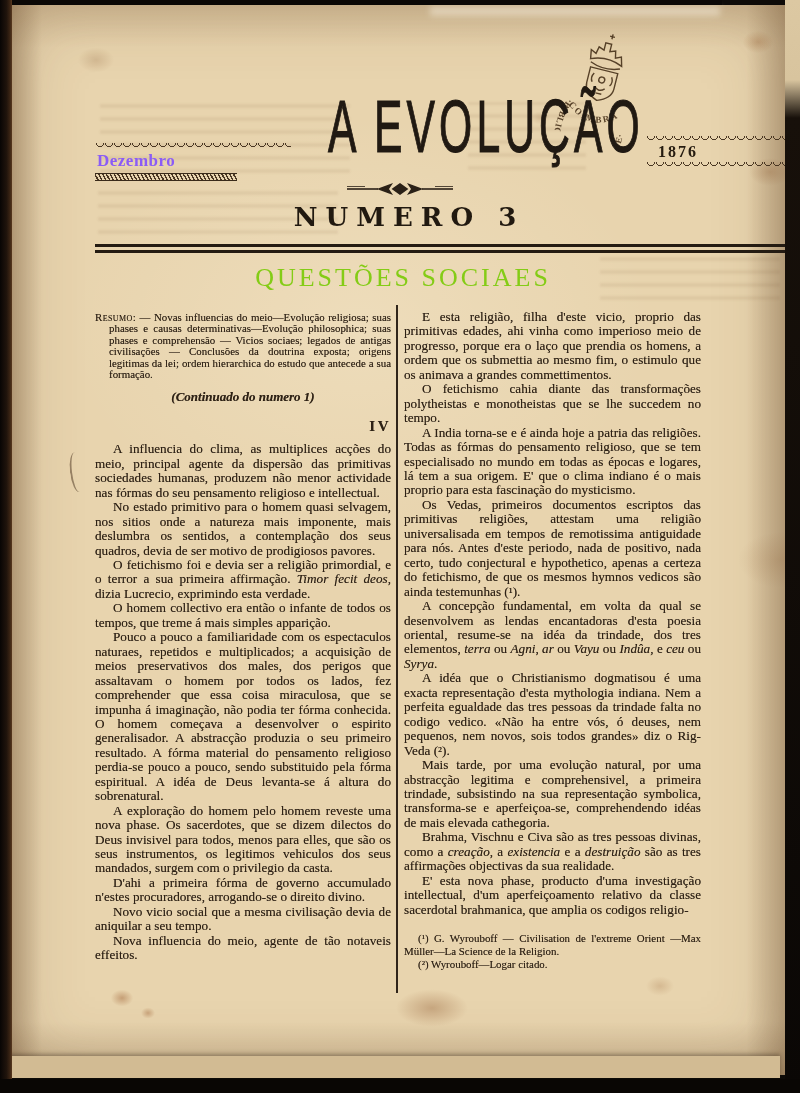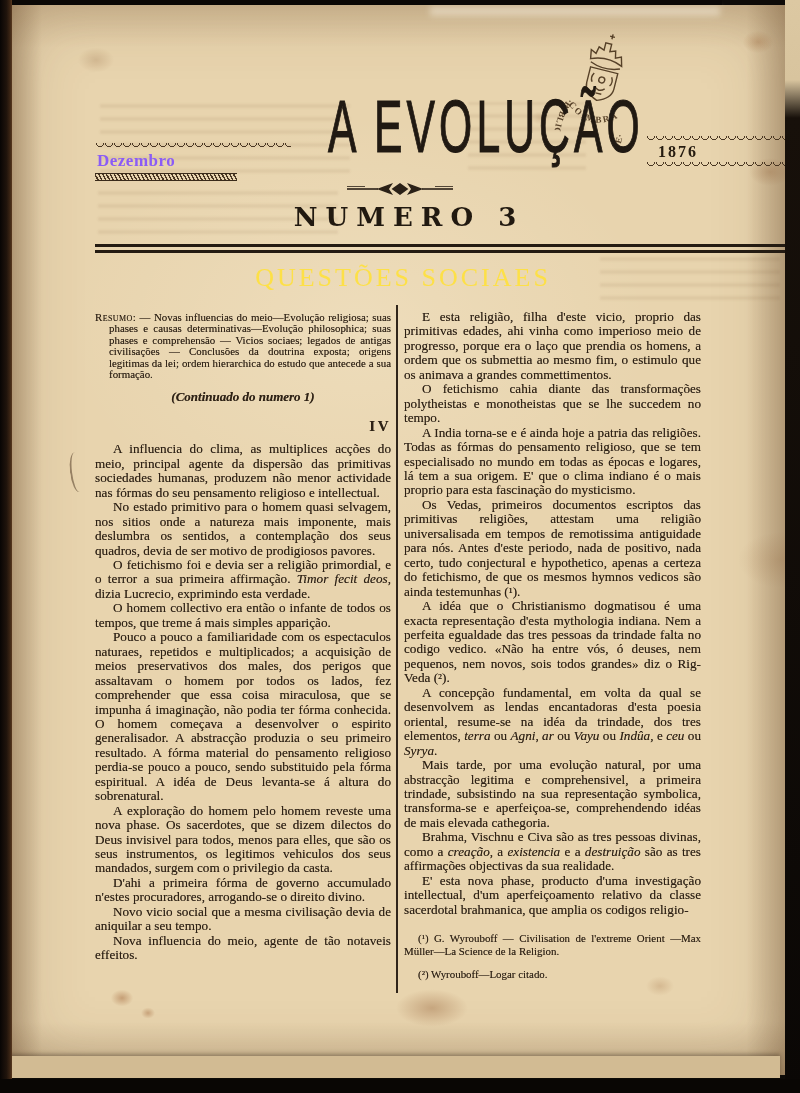--- a/index.html
+++ b/index.html
@@ -59,36 +59,36 @@
   .h-dez{width:142px;margin-top:2px;}
   .date-text{font-size:17px;font-weight:bold;letter-spacing:.5px;color:#8b5cf6;padding:0 0 1px 2px;line-height:19px;}
   .year-text{font-size:16px;font-weight:bold;letter-spacing:2px;color:#261c10;padding:1px 0 1px 12px;line-height:18px;}
   .ornament{position:absolute;left:347px;top:181px;}
   .issue{position:absolute;left:95px;top:202px;width:628px;text-align:center;
     font-family:"DejaVu Serif",serif;font-weight:bold;font-size:26px;letter-spacing:8px;color:#211910;}
   .rule-main{position:absolute;left:95px;top:244px;width:692px;height:9px;
     background:linear-gradient(#241b12 0 3.5px, transparent 3.5px 6px, #241b12 6px 8px);}
   
   .article-heading{position:absolute;left:98px;top:263px;width:610px;text-align:center;
-    font-size:26px;letter-spacing:3px;color:#fde047;}
+    font-size:26px;letter-spacing:3px;color:#84cc16;}
   .col{position:absolute;text-align:justify;}
   .col-left{left:95px;top:312px;width:296px;}
   .col-right{left:404px;top:310px;width:297px;}
   .divider{position:absolute;left:396px;top:305px;width:1.6px;height:688px;background:#30251a;}
   .col p{margin:0;font-size:13.2px;line-height:14.45px;text-indent:18px;
     text-shadow:0 0 .4px rgba(45,33,21,.55);}
   .resumo{font-size:10.9px !important;line-height:11.4px !important;
     padding-left:14px;text-indent:-14px !important;margin:0 0 10px 0 !important;}
   .sc{font-variant:small-caps;letter-spacing:.4px;}
   .continued{text-align:center;font-style:italic;font-weight:bold;
     font-size:13px !important;text-indent:0 !important;margin:0 0 14px 0 !important;}
   .section-head{text-align:right;font-weight:bold;font-size:15px !important;
     letter-spacing:2.5px;text-indent:0 !important;margin:0 0 9px 0 !important;}
   .footnotes{margin-top:15px;}
-  .footnotes p{font-size:10.9px;line-height:12.9px;text-indent:14px;margin-top:10px;}
+  .footnotes p{font-size:10.9px;line-height:12.9px;text-indent:14px;}
   
   .stamp{position:absolute;left:556px;top:18px;width:92px;height:122px;
     transform:rotate(14deg);opacity:.88;mix-blend-mode:multiply;}
   .stamp svg{width:100%;height:100%;}
   .stamp text{font-family:"Liberation Serif",serif;font-weight:bold;fill:#4a3620;}
   .stamp path,.stamp circle{stroke:#4a3620;fill:none;stroke-width:1.4;}
 </style>
 </head>
 <body>
 
@@ -176,22 +176,22 @@
     <p>D'ahi a primeira fórma de governo accumulado n'estes procuradores, arrogando-se o direito divino.</p>
     <p>Novo vicio social que a mesma civilisação devia de aniquilar a seu tempo.</p>
     <p>Nova influencia do meio, agente de tão notaveis effeitos.</p>
   </div>
 
   <div class="col col-right">
     <p>E esta religião, filha d'este vicio, proprio das primitivas edades, ahi vinha como imperioso meio de progresso, porque era o laço que prendia os homens, a ordem que os submettia ao mesmo fim, o estimulo que os animava a grandes commettimentos.</p>
     <p>O fetichismo cahia diante das transformações polytheistas e monotheistas que se lhe succedem no tempo.</p>
     <p>A India torna-se e é ainda hoje a patria das religiões. Todas as fórmas do pensamento religioso, que se tem especialisado no mundo em todas as épocas e logares, lá tem a sua origem. E' que o clima indiano é o mais proprio para esta fascinação do mysticismo.</p>
     <p>Os Vedas, primeiros documentos escriptos das primitivas religiões, attestam uma religião universalisada em tempos de remotissima antiguidade para nós. Antes d'este periodo, nada de positivo, nada certo, tudo conjectural e hypothetico, apenas a certeza do fetichismo, de que os mesmos hymnos vedicos são ainda testemunhas (¹).</p>
+    <p>A concepção fundamental, em volta da qual se desenvolvem as lendas encantadoras d'esta poesia oriental, resume-se na idéa da trindade, dos tres elementos, <i>terra</i> ou <i>Agni</i>, <i>ar</i> ou <i>Vayu</i> ou <i>Indûa</i>, e <i>ceu</i> ou <i>Syrya</i>.</p>
     <p>A idéa que o Christianismo dogmatisou é uma exacta representação d'esta mythologia indiana. Nem a perfeita egualdade das tres pessoas da trindade falta no codigo vedico. «Não ha entre vós, ó deuses, nem pequenos, nem novos, sois todos grandes» diz o Rig-Veda (²).</p>
-    <p>A concepção fundamental, em volta da qual se desenvolvem as lendas encantadoras d'esta poesia oriental, resume-se na idéa da trindade, dos tres elementos, <i>terra</i> ou <i>Agni</i>, <i>ar</i> ou <i>Vayu</i> ou <i>Indûa</i>, e <i>ceu</i> ou <i>Syrya</i>.</p>
     <p>Mais tarde, por uma evolução natural, por uma abstracção legitima e comprehensivel, a primeira trindade, subsistindo na sua representação symbolica, transforma-se e aperfeiçoa-se, comprehendendo idéas de mais elevada cathegoria.</p>
     <p>Brahma, Vischnu e Civa são as tres pessoas divinas, como a <i>creação</i>, a <i>existencia</i> e a <i>destruição</i> são as tres affirmações objectivas da sua realidade.</p>
     <p>E' esta nova phase, producto d'uma investigação intellectual, d'um aperfeiçoamento relativo da classe sacerdotal brahmanica, que amplia os codigos religio-</p>
     <div class="footnotes">
       <p>(¹) G. Wyrouboff — Civilisation de l'extreme Orient —Max Müller—La Science de la Religion.</p>
       <p>(²) Wyrouboff—Logar citado.</p>
     </div>
   </div>
 
   <div class="edge-top"></div>

